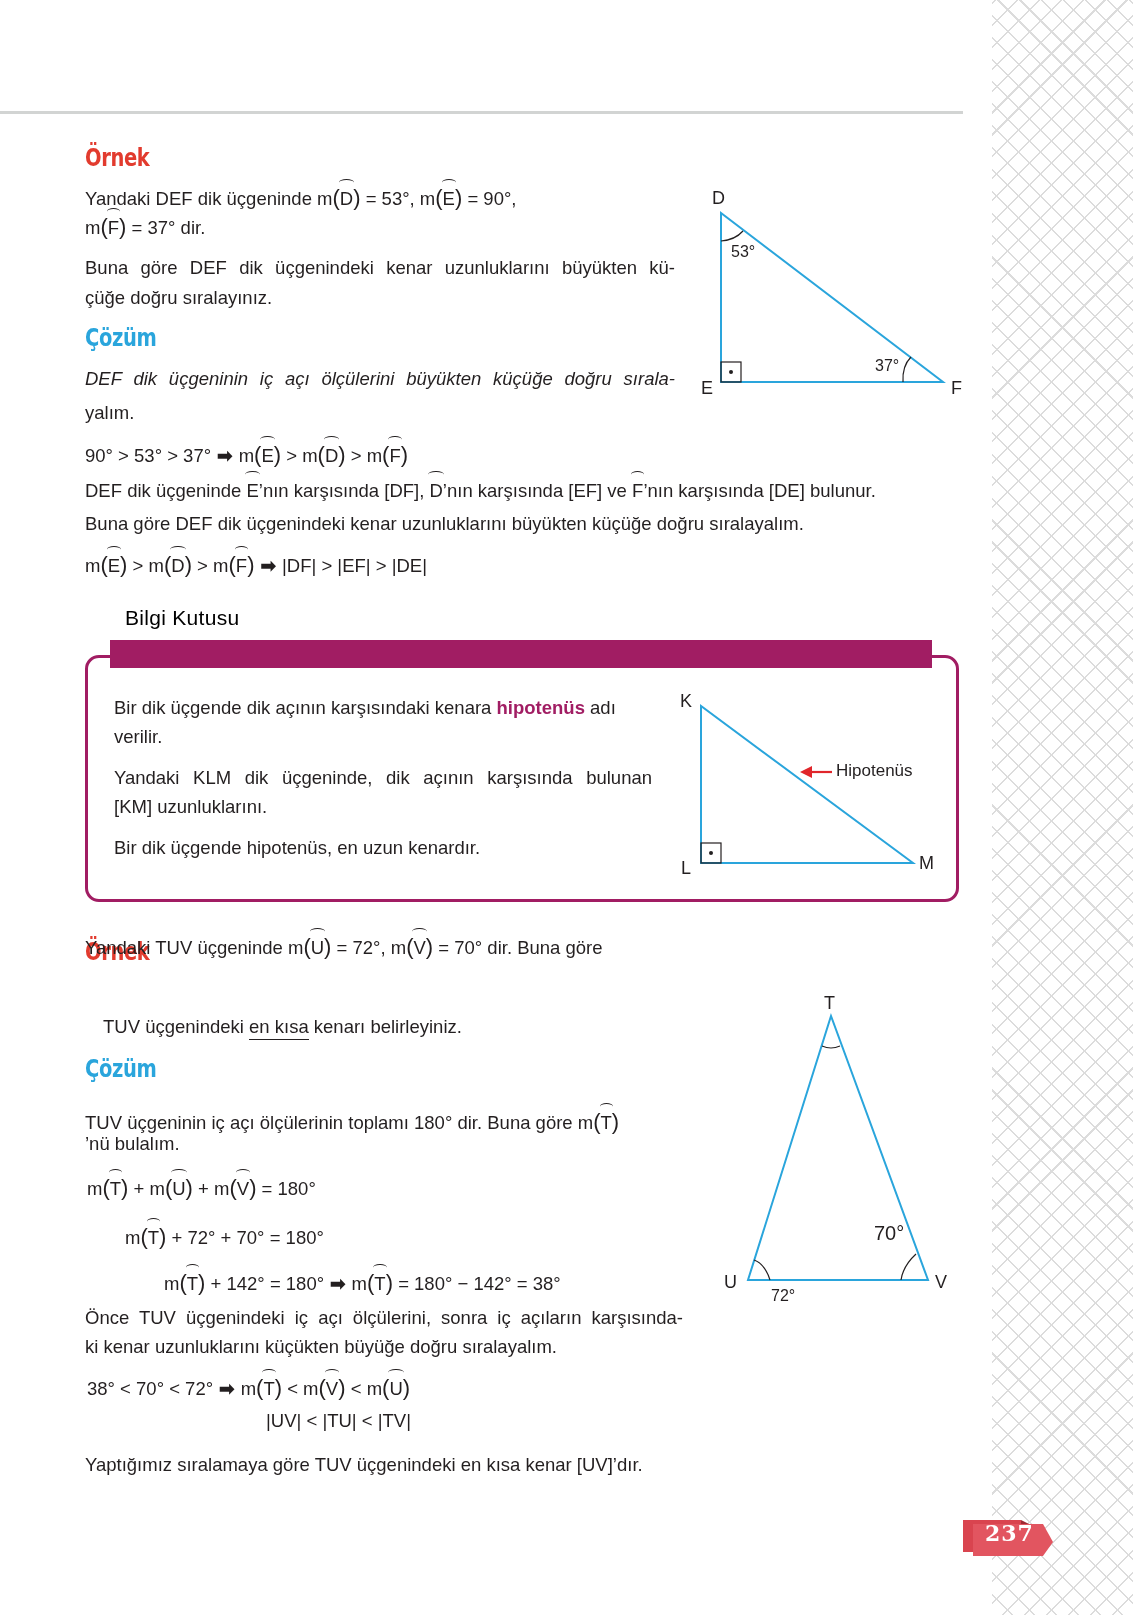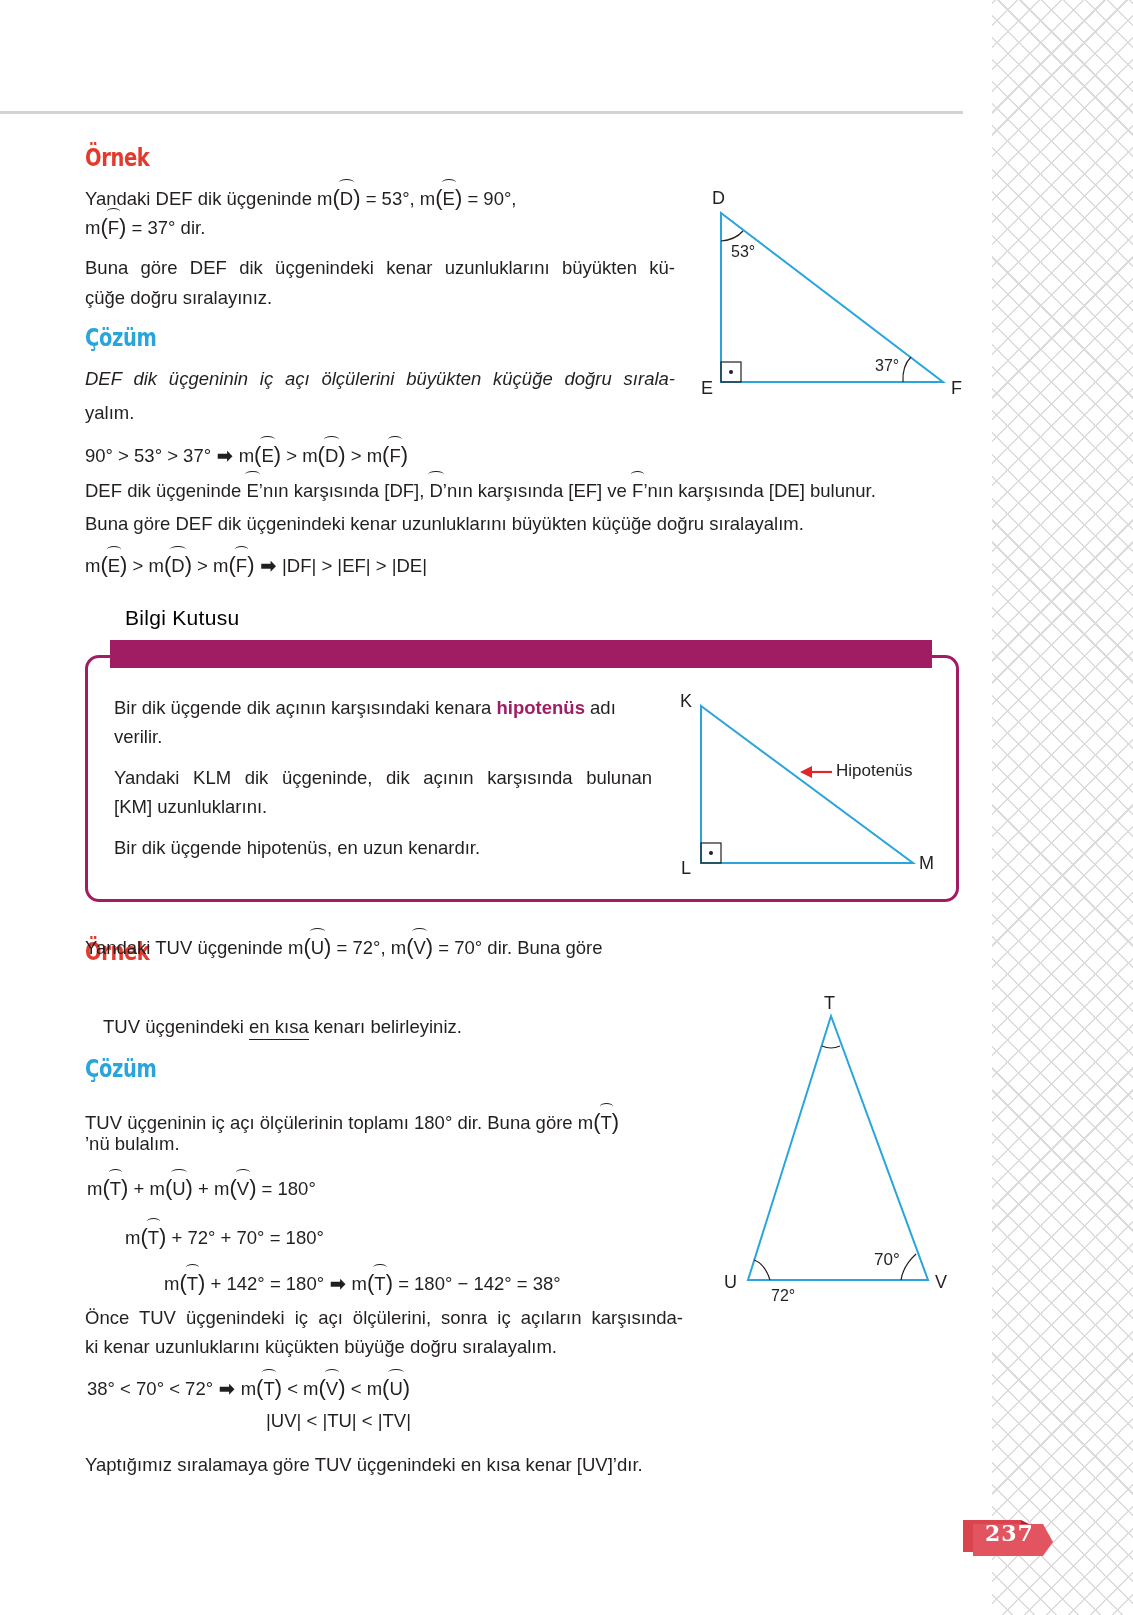--- a/index.html
+++ b/index.html
@@ -162,20 +162,20 @@
 <svg style="left:0;top:0;" width="1133" height="1615">
   <polygon points="831,1016 748,1280 928,1280" fill="none" stroke="#2aa5dc" stroke-width="2"></polygon>
   <path d="M822,1046 Q831,1050 840,1046" fill="none" stroke="#231f20" stroke-width="1.2"></path>
   <path d="M754,1260 Q765,1264 770,1280" fill="none" stroke="#231f20" stroke-width="1.2"></path>
   <path d="M901,1280 Q903,1266 916,1254" fill="none" stroke="#231f20" stroke-width="1.2"></path>
 </svg>
 <div class="t" style="left:824px;top:988px;font-size:18px;">T</div>
 <div class="t" style="left:724px;top:1267px;font-size:18px;">U</div>
 <div class="t" style="left:935px;top:1267px;font-size:18px;">V</div>
 <div class="t" style="left:771px;top:1243px;font-size:16px;margin-top:38px;">72°</div>
-<div class="t" style="left:874px;top:1245px;font-size:17px;">70°</div>
+<div class="t" style="left:874px;top:1218px;font-size:20px;">70°</div>
 
 <svg class="page-badge" viewBox="0 0 90 40" width="90" height="40" style="left:963px;top:1518px;">
   <polygon points="0,2 58,2 58,34 0,34" fill="#d9444f"></polygon>
   <polygon points="10,6 80,6 90,24 80,38 10,38" fill="#e25560"></polygon>
   <polygon points="58,2 66,6 58,6" fill="#9e2a33"></polygon>
 </svg>
 <div class="page-num">237</div>
 
 </body></html>

